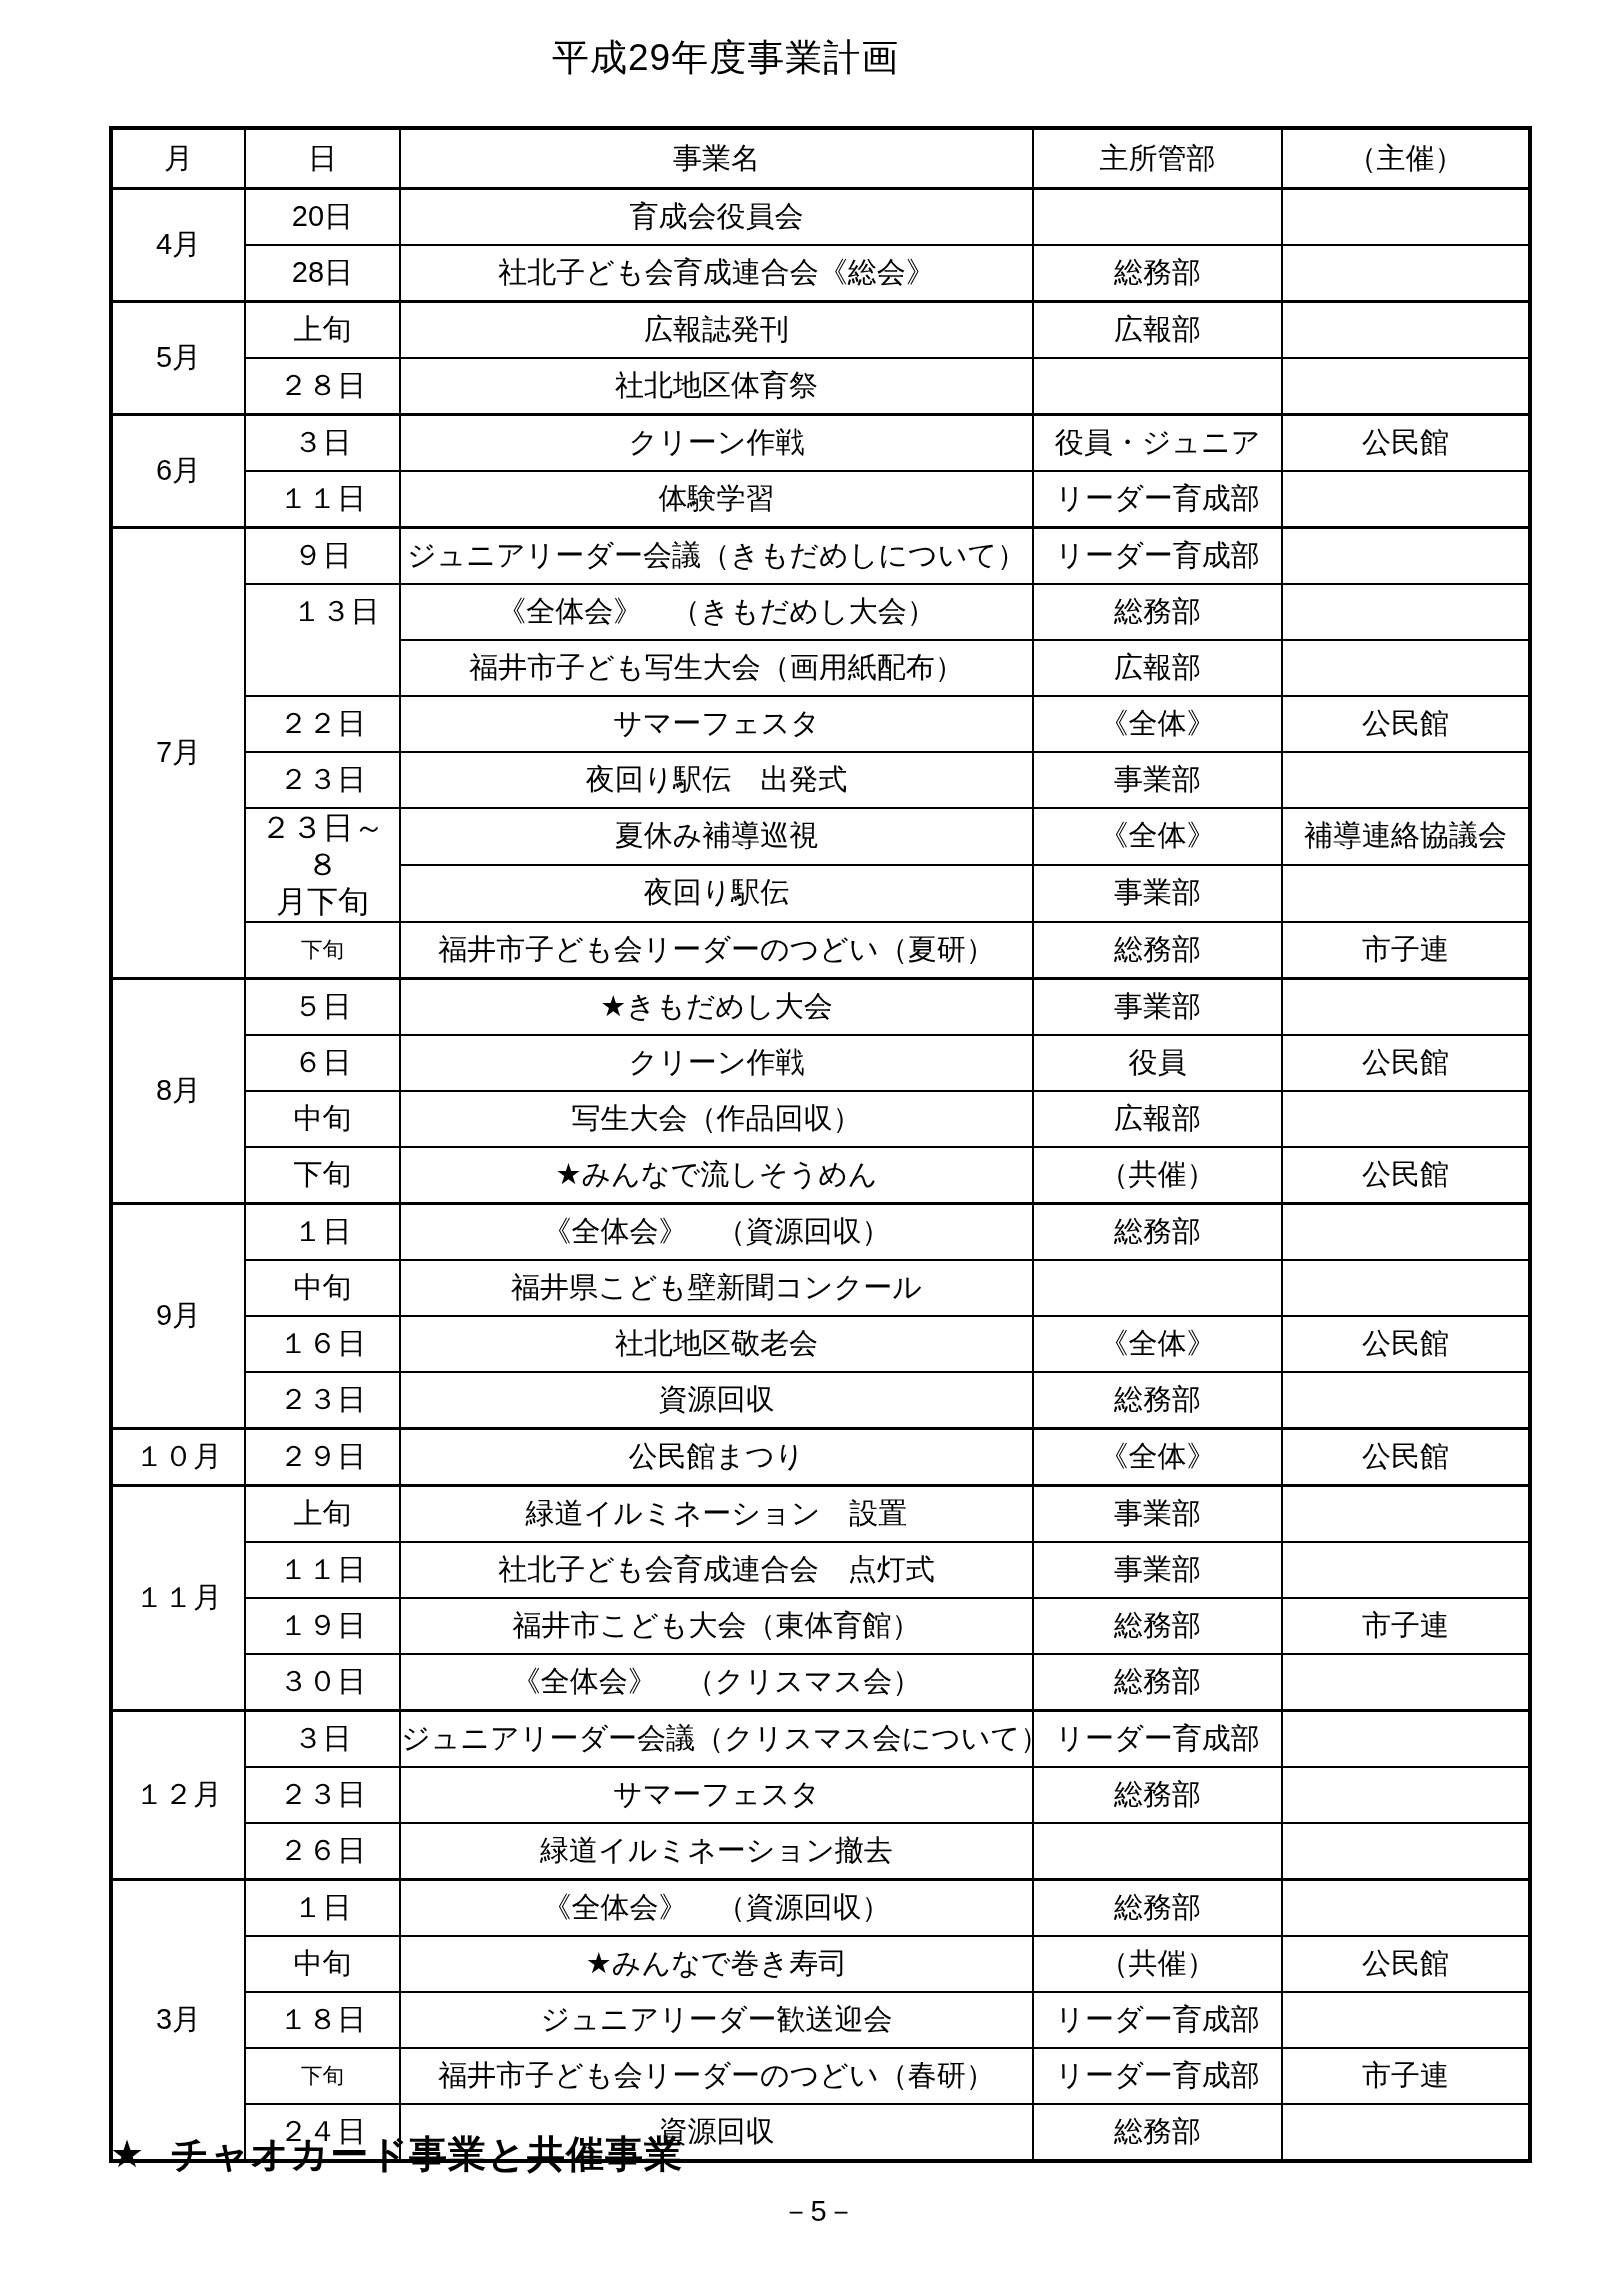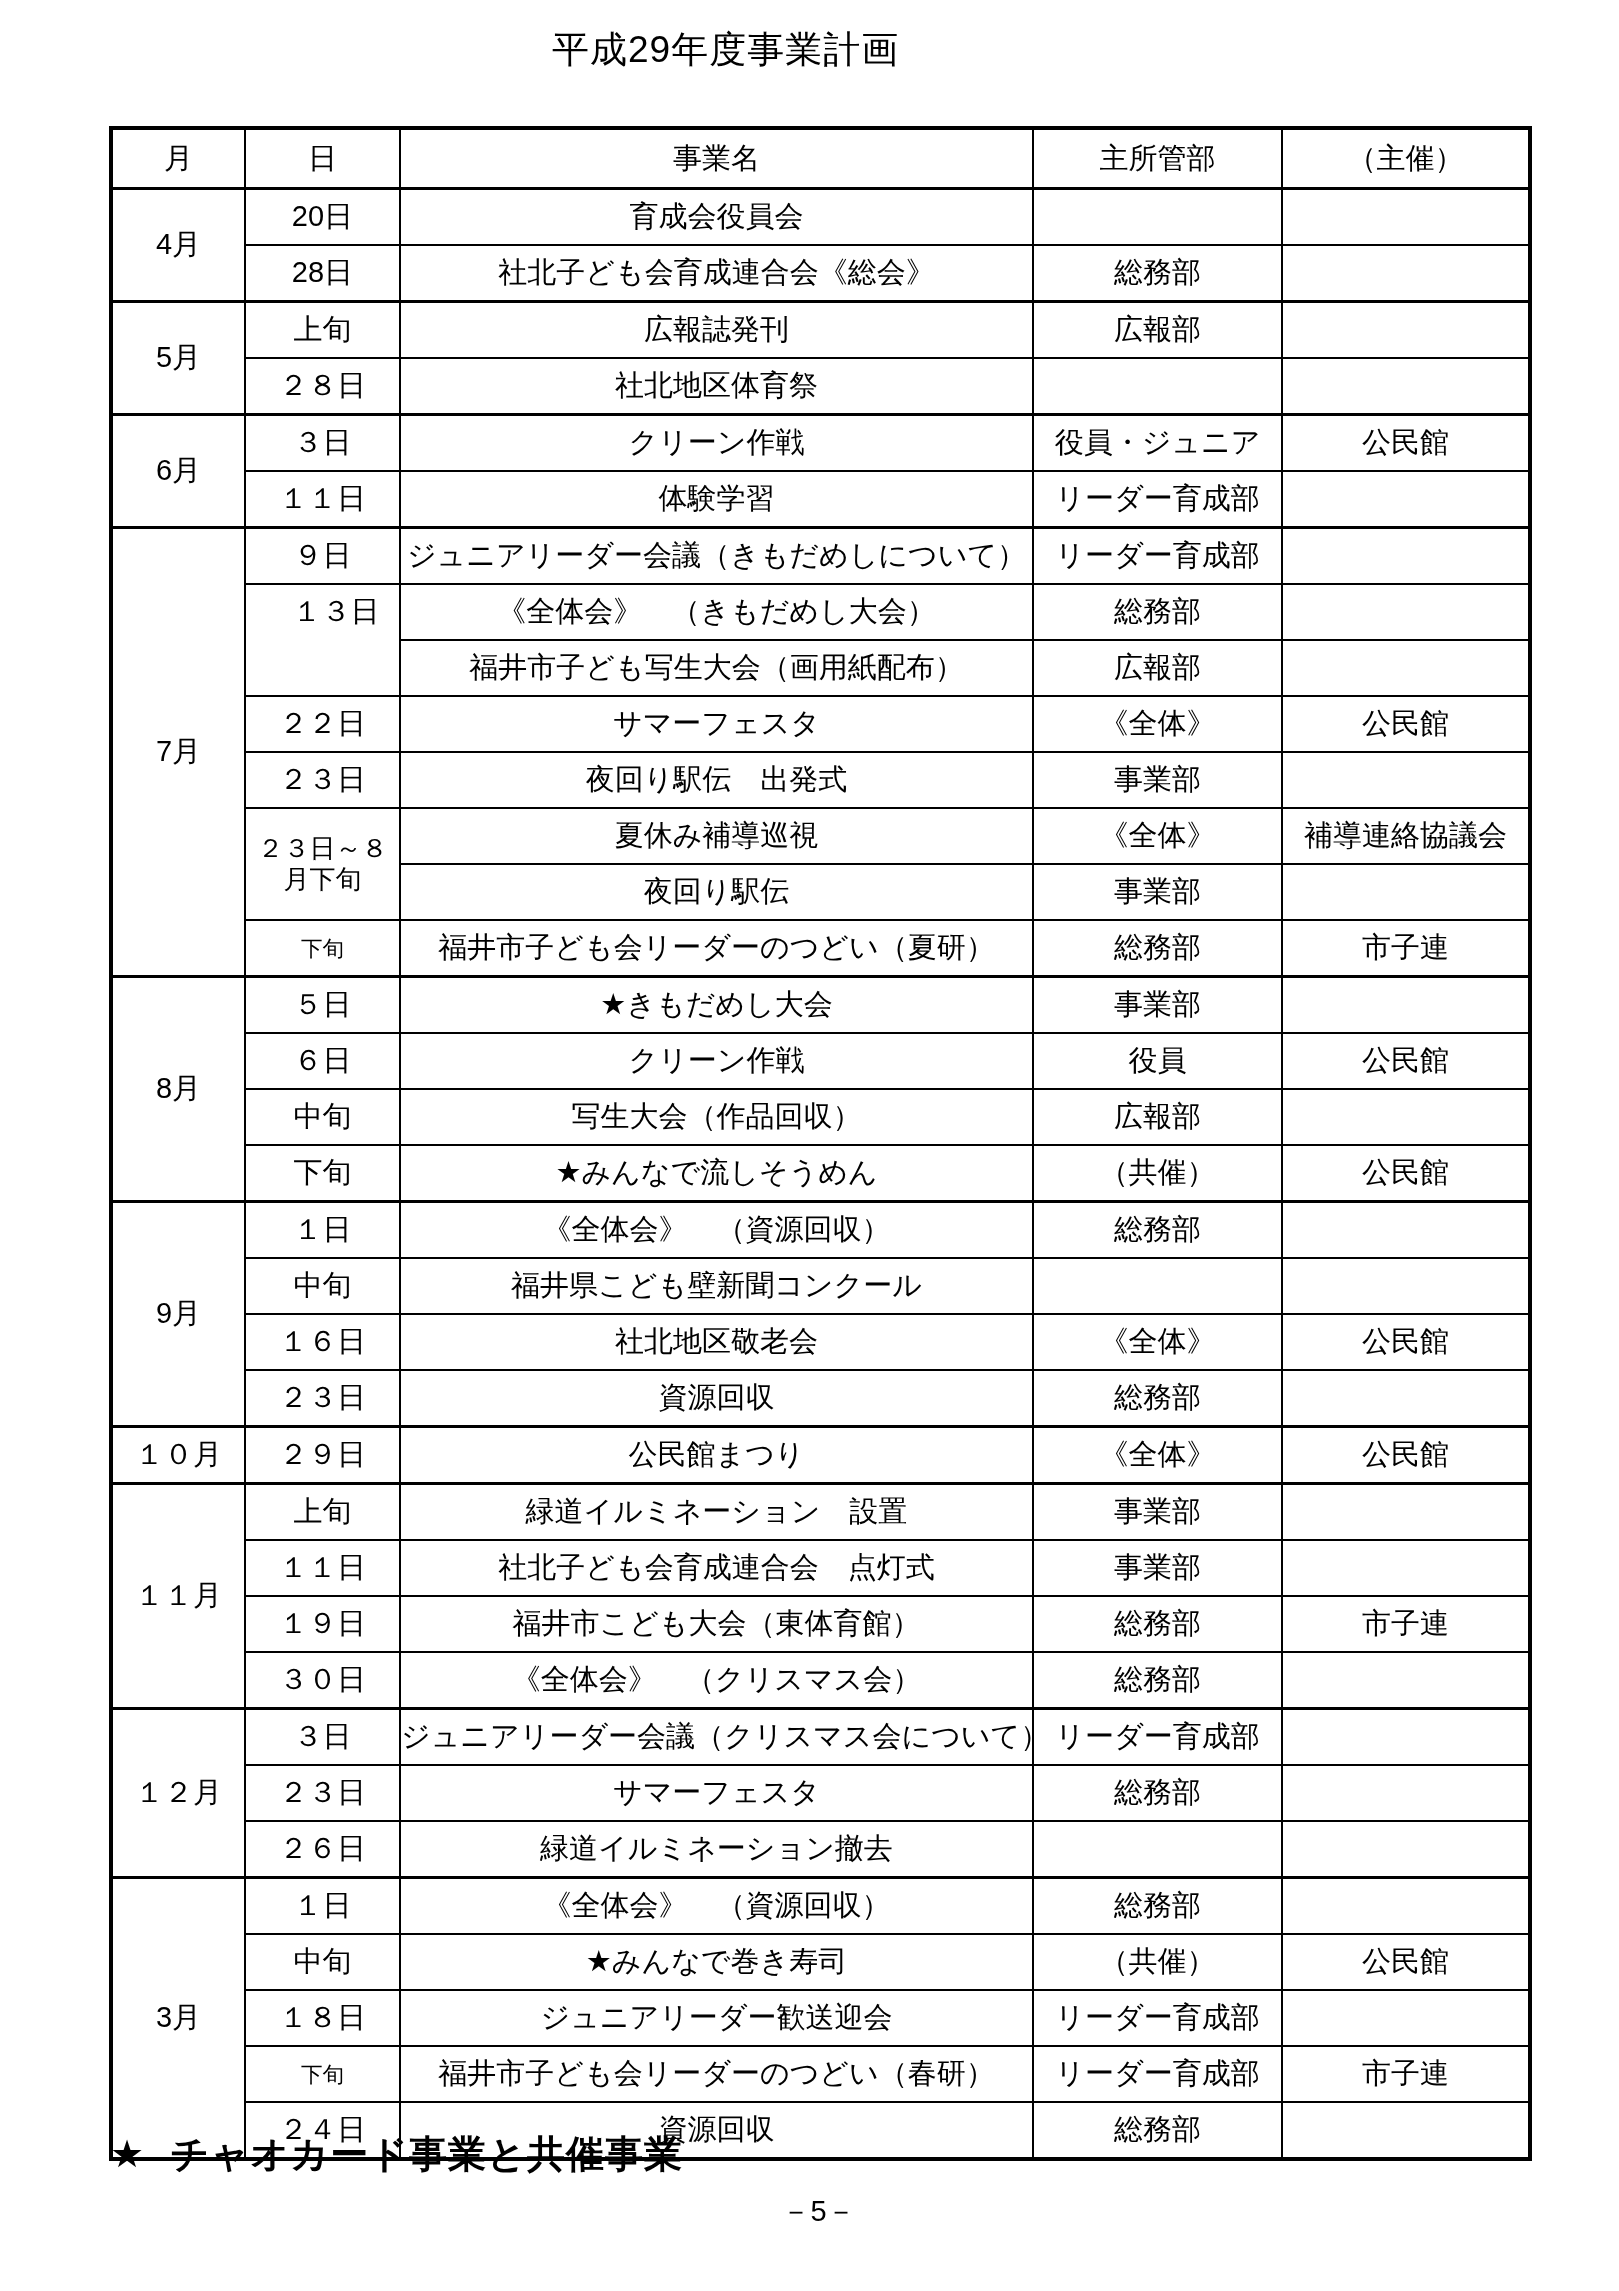--- a/index.html
+++ b/index.html
@@ -12,21 +12,21 @@
     width: 1619px;
     height: 2292px;
     font-family: "Liberation Sans", "DejaVu Sans", sans-serif;
     color: #000;
     -webkit-font-smoothing: none;
   }
 
   .page-title {
     position: absolute;
     left: 552px;
-    top: 25px;
+    top: 33px;
     font-size: 37px;
     letter-spacing: 1px;
     white-space: nowrap;
   }
 
   table.schedule {
     position: absolute;
     left: 109px;
     top: 126px;
     width: 1419px;
@@ -62,21 +62,21 @@
     border-bottom: 3.9px solid #000;
   }
   td.cell-event {
     text-align: left;
     padding-left: 7.8px;
   }
   td.cell-day.small {
     font-size: 21.6px;
   }
   td.cell-day.multiline {
-    font-size: 26px;
+    font-size: 31px;
     line-height: 1.2;
     white-space: pre-line;
     border-radius: 12px;
   }
   td.cell-day.valign-top {
     vertical-align: top;
   }
   td.cell-day.valign-top .first-row-box {
     height: 54px;
     display: flex;

